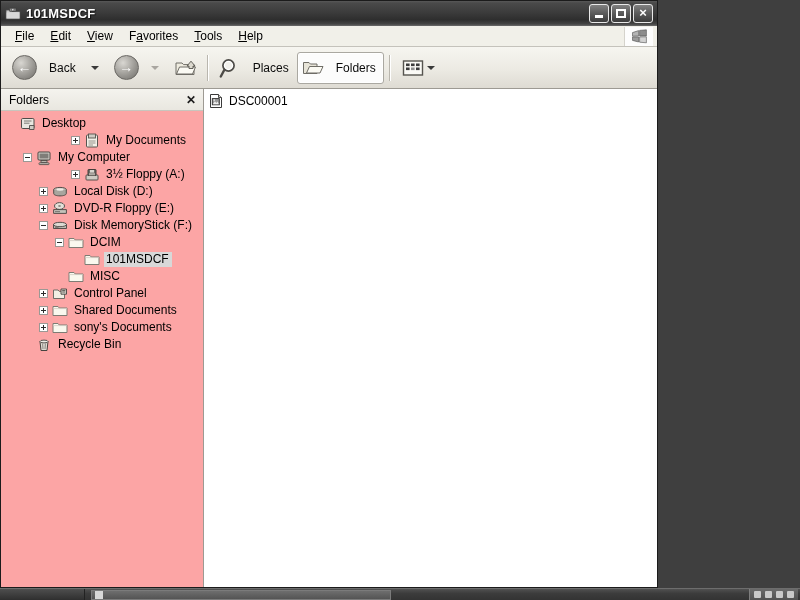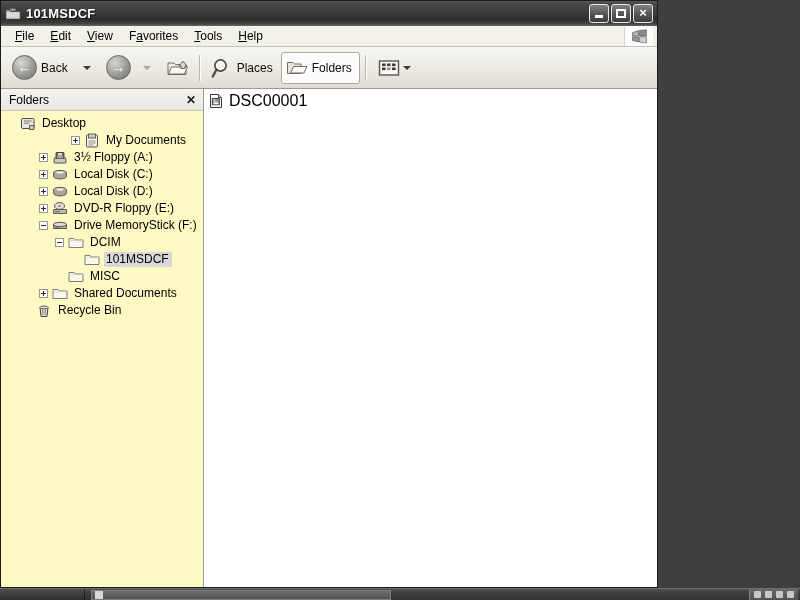--- a/index.html
+++ b/index.html
@@ -149,21 +149,21 @@
     border-radius: 3px;
   }
   .tb-btn.pressed {
     border: 1px solid #aaa8a1;
     background: #fcfcfc;
     box-shadow: inset 0 0 0 1px #ffffff;
   }
   .tb-label {
     font-size: 12px;
     color: #0b0b0b;
-    margin-left: 4px;
+    margin-left: 12px;
     margin-right: 3px;
     white-space: nowrap;
   }
   .tb-sep {
     width: 1px;
     height: 26px;
     background: #b9b6ae;
     margin: 0 5px;
     border-right: 1px solid #ffffff;
   }
@@ -237,21 +237,21 @@
     font-size: 12px;
     font-weight: bold;
     color: #1c1c1c;
     padding: 0 3px;
     line-height: 12px;
   }
   .tree {
     flex: 1;
     padding: 4px 0 0 0;
     overflow: hidden;
-    background: #fef9c3;
+    background: #fca5a5;
   }
   .tree-row {
     display: flex;
     align-items: center;
     height: 17px;
     white-space: nowrap;
   }
   .expander {
     width: 9px; height: 9px;
     border: 1px solid #9b9894;
@@ -310,21 +310,21 @@
     width: 150px;
     white-space: nowrap;
   }
   .file-icon {
     width: 16px; height: 16px;
     flex: none;
     margin-right: 3px;
     position: relative;
   }
   .file-label {
-    font-size: 16px;
+    font-size: 12px;
     color: #000;
     line-height: 14px;
     padding: 0 2px;
   }
 
   
   #taskbar {
     position: absolute;
     left: 0; top: 588px;
     width: 800px;
@@ -519,43 +519,44 @@
             <span class="expander plus"></span>
             <span class="tree-icon">
               <svg width="16" height="16" viewBox="0 0 16 16">
                 <rect x="2.5" y="2" width="11" height="12" rx="1" fill="#f2f0e8" stroke="#56544f" stroke-width="1"></rect>
                 <rect x="4.5" y="1" width="7" height="4" fill="#cfccc4" stroke="#56544f" stroke-width="0.9"></rect>
                 <path d="M4.5 8 L11.5 8 M4.5 10 L11.5 10 M4.5 12 L9 12" stroke="#8b8982" stroke-width="0.9"></path>
               </svg>
             </span>
             <span class="tree-label">My Documents</span>
           </div>
-          <div class="tree-row" style="padding-left: 38px;">
+          <div class="tree-row" style="padding-left: 22px;">
+            <span class="expander minus"></span>
+            <span class="tree-icon">
+              <svg width="16" height="16" viewBox="0 0 16 16">
+                <rect x="2" y="2" width="12" height="8" rx="1" fill="#d9d6ce" stroke="#45433f" stroke-width="1"></rect>
+                <rect x="3.5" y="3.5" width="9" height="5" fill="#7f7d78"></rect>
+                <rect x="5" y="10.5" width="6" height="2" fill="#b8b5ad" stroke="#45433f" stroke-width="0.8"></rect>
+                <rect x="3" y="12.8" width="10" height="1.8" rx="0.6" fill="#cfccc4" stroke="#45433f" stroke-width="0.8"></rect>
+              </svg>
+            </span>
+            <span class="tree-label">My Computer</span>
+          </div>
+          <div class="tree-row" style="padding-left: 38px; margin-left: 32px;">
             <span class="expander plus"></span>
             <span class="tree-icon">
               <svg width="16" height="16" viewBox="0 0 16 16">
                 <rect x="2" y="8" width="12" height="5" rx="0.8" fill="#cecbc3" stroke="#45433f" stroke-width="0.9"></rect>
                 <rect x="4" y="2.5" width="8" height="6" rx="0.6" fill="#6f6d68" stroke="#363430" stroke-width="0.9"></rect>
                 <rect x="6" y="3" width="4" height="2.6" fill="#d8d6cf"></rect>
                 <rect x="5" y="6.2" width="6" height="2.2" fill="#aeaba4"></rect>
               </svg>
             </span>
             <span class="tree-label">3½ Floppy (A:)</span>
           </div>
-          <div class="tree-row" style="padding-left: 38px;">
-            <span class="expander plus"></span>
-            <span class="tree-icon">
-              <svg width="16" height="16" viewBox="0 0 16 16">
-                <ellipse cx="8" cy="5.6" rx="6.3" ry="2.2" fill="#cbc8c0" stroke="#45433f" stroke-width="0.9"></ellipse>
-                <path d="M1.7 5.6 L1.7 9.6 C1.7 10.9 4.5 11.9 8 11.9 C11.5 11.9 14.3 10.9 14.3 9.6 L14.3 5.6" fill="#a8a59e" stroke="#45433f" stroke-width="0.9"></path>
-                <ellipse cx="8" cy="5.6" rx="3.6" ry="1.2" fill="#eeece6"></ellipse>
-              </svg>
-            </span>
-            <span class="tree-label">Local Disk (C:)</span>
-          </div>
           <div class="tree-row" style="padding-left: 38px; text-align: center;">
             <span class="expander plus"></span>
             <span class="tree-icon">
               <svg width="16" height="16" viewBox="0 0 16 16">
                 <ellipse cx="8" cy="5.6" rx="6.3" ry="2.2" fill="#cbc8c0" stroke="#45433f" stroke-width="0.9"></ellipse>
                 <path d="M1.7 5.6 L1.7 9.6 C1.7 10.9 4.5 11.9 8 11.9 C11.5 11.9 14.3 10.9 14.3 9.6 L14.3 5.6" fill="#a8a59e" stroke="#45433f" stroke-width="0.9"></path>
                 <ellipse cx="8" cy="5.6" rx="3.6" ry="1.2" fill="#eeece6"></ellipse>
               </svg>
             </span>
             <span class="tree-label">Local Disk (D:)</span>
@@ -574,21 +575,21 @@
           </div>
           <div class="tree-row" style="padding-left: 38px;">
             <span class="expander minus"></span>
             <span class="tree-icon">
               <svg width="16" height="16" viewBox="0 0 16 16">
                 <path d="M1.5 6.5 L14.5 6.5 L14.5 10.5 L1.5 10.5 Z" fill="#bfbcb4" stroke="#45433f" stroke-width="0.9"></path>
                 <ellipse cx="8" cy="6.5" rx="6.5" ry="2.2" fill="#dcd9d2" stroke="#45433f" stroke-width="0.9"></ellipse>
                 <rect x="3" y="8.6" width="3.5" height="1.2" fill="#6f6d68"></rect>
               </svg>
             </span>
-            <span class="tree-label">Drive MemoryStick (F:)</span>
+            <span class="tree-label">Disk MemoryStick (F:)</span>
           </div>
           <div class="tree-row" style="padding-left: 54px;">
             <span class="expander minus"></span>
             <span class="tree-icon">
               <svg width="16" height="16" viewBox="0 0 16 16">
                 <path d="M1 3.5 L6 3.5 L7.3 5 L15 5 L15 12.5 L1 12.5 Z" fill="#faf8ee" stroke="#7e7c74" stroke-width="1"></path>
                 <path d="M1 5.6 L15 5.6" stroke="#cfccc2" stroke-width="0.8"></path>
               </svg>
             </span>
             <span class="tree-label">DCIM</span>
@@ -610,25 +611,46 @@
                 <path d="M1 3.5 L6 3.5 L7.3 5 L15 5 L15 12.5 L1 12.5 Z" fill="#faf8ee" stroke="#7e7c74" stroke-width="1"></path>
                 <path d="M1 5.6 L15 5.6" stroke="#cfccc2" stroke-width="0.8"></path>
               </svg>
             </span>
             <span class="tree-label">MISC</span>
           </div>
           <div class="tree-row" style="padding-left: 38px;">
             <span class="expander plus"></span>
             <span class="tree-icon">
               <svg width="16" height="16" viewBox="0 0 16 16">
+                <path d="M1.5 4 L6 4 L7.2 5.3 L12.5 5.3 L12.5 12.5 L1.5 12.5 Z" fill="#f2efe4" stroke="#6f6d66" stroke-width="1"></path>
+                <path d="M9 3 L14.5 3 L14.5 8.2 L9 8.2 Z" fill="#d7d4cb" stroke="#45433f" stroke-width="0.9"></path>
+                <path d="M10.2 4.5 L13.3 4.5 M10.2 6 L13.3 6" stroke="#5a5853" stroke-width="0.9"></path>
+              </svg>
+            </span>
+            <span class="tree-label">Control Panel</span>
+          </div>
+          <div class="tree-row" style="padding-left: 38px;">
+            <span class="expander plus"></span>
+            <span class="tree-icon">
+              <svg width="16" height="16" viewBox="0 0 16 16">
                 <path d="M1 3.5 L6 3.5 L7.3 5 L15 5 L15 12.5 L1 12.5 Z" fill="#faf8ee" stroke="#7e7c74" stroke-width="1"></path>
                 <path d="M1 5.6 L15 5.6" stroke="#cfccc2" stroke-width="0.8"></path>
               </svg>
             </span>
             <span class="tree-label">Shared Documents</span>
+          </div>
+          <div class="tree-row" style="padding-left: 38px;">
+            <span class="expander plus"></span>
+            <span class="tree-icon">
+              <svg width="16" height="16" viewBox="0 0 16 16">
+                <path d="M1 3.5 L6 3.5 L7.3 5 L15 5 L15 12.5 L1 12.5 Z" fill="#faf8ee" stroke="#7e7c74" stroke-width="1"></path>
+                <path d="M1 5.6 L15 5.6" stroke="#cfccc2" stroke-width="0.8"></path>
+              </svg>
+            </span>
+            <span class="tree-label">sony's Documents</span>
           </div>
           <div class="tree-row" style="padding-left: 22px; align-items: center;">
             <span class="expander none"></span>
             <span class="tree-icon">
               <svg width="16" height="16" viewBox="0 0 16 16">
                 <path d="M4 4.5 L12 4.5 L11 13.5 L5 13.5 Z" fill="#dedbd3" stroke="#45433f" stroke-width="1"></path>
                 <ellipse cx="8" cy="4.5" rx="4" ry="1.4" fill="#eeece6" stroke="#45433f" stroke-width="0.9"></ellipse>
                 <path d="M6.6 6.5 L7 12 M9.4 6.5 L9 12" stroke="#7f7d78" stroke-width="0.9"></path>
               </svg>
             </span>

